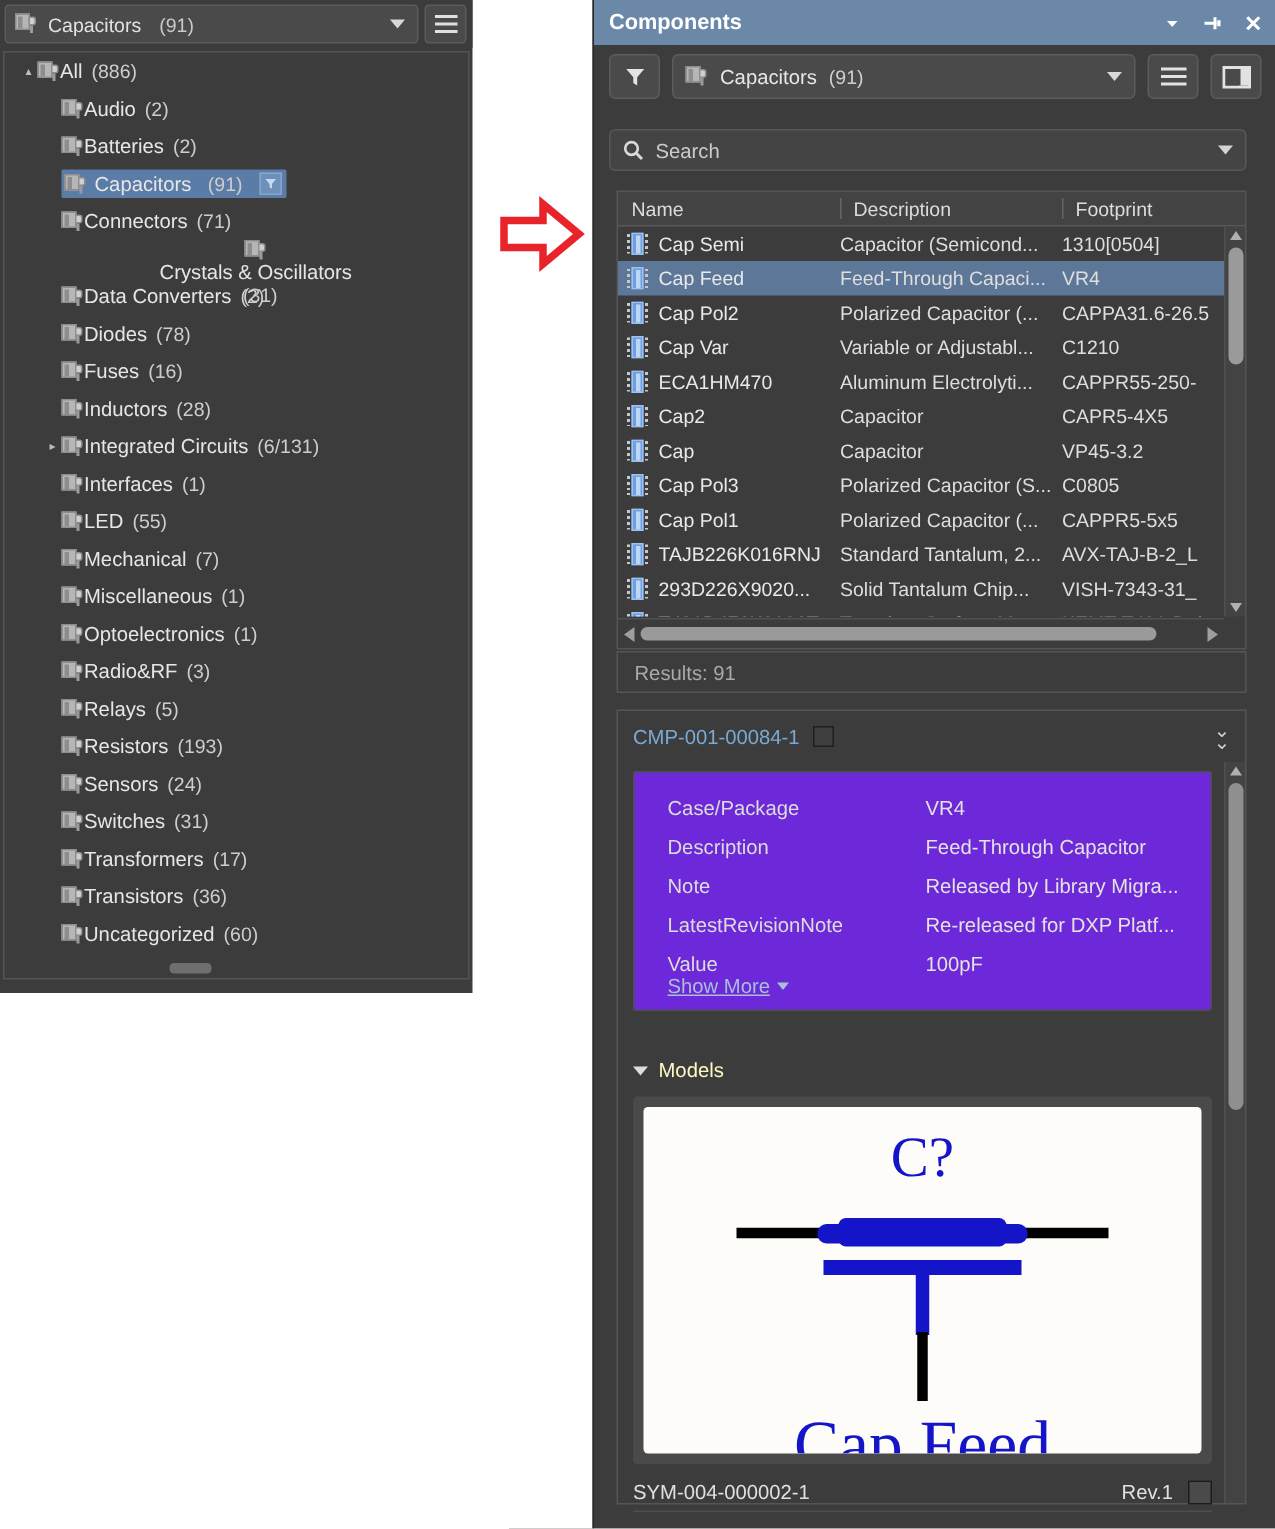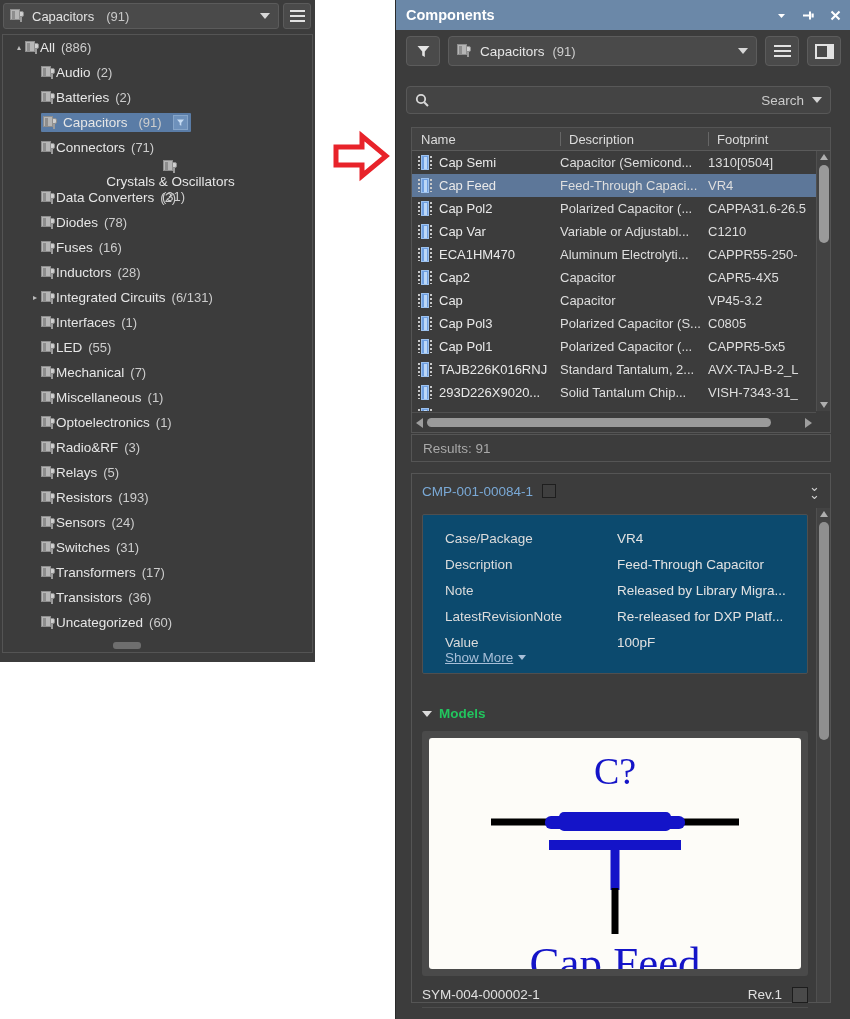--- a/index.html
+++ b/index.html
@@ -133,21 +133,21 @@
   .split-ic { width: 19px; height: 15px; border: 2px solid #e2e2e2;
               display: flex; }
   .split-ic .si-l { width: 9px; background: #4a4a4a; }
   .split-ic .si-r { flex: 1; background: #e2e2e2; margin-left: 1px; }
 
   .search-bar {
     position: absolute; left: 10px; top: 86px; width: 425px; height: 28px;
     background: #444444; border: 1px solid #585858; border-radius: 4px;
     display: flex; align-items: center; padding: 0 8px; gap: 8px;
   }
-  .search-bar .sb-text { color: #cbcbcb; font-size: 13.5px; flex: 1; text-align: right; }
+  .search-bar .sb-text { color: #cbcbcb; font-size: 13.5px; flex: 1; }
   .sb-caret { width: 0; height: 0; border-left: 5px solid transparent;
               border-right: 5px solid transparent; border-top: 6px solid #d4d4d4; }
 
   
   .grid-wrap {
     position: absolute; left: 410px - 395px; top: 127px;
     left: 15px; width: 420px; height: 306px;
     border: 1px solid #555; background: #3c3c3c;
   }
   .grid-head {
@@ -233,41 +233,41 @@
 
   .detail-scroll {
     position: absolute; right: 0; top: 34px; width: 14px; bottom: 0;
     background: #434343; border-left: 1px solid #505050;
   }
   .detail-thumb { position: absolute; left: 2px; top: 14px; width: 10px;
                   height: 218px; background: #8f8f8f; border-radius: 5px; }
 
   .param-card {
     position: absolute; left: 10px; top: 40px; width: 386px; height: 160px;
-    background: #0c4a6e; border: 1px solid #4f4f4f; border-radius: 2px;
+    background: #6d28d9; border: 1px solid #4f4f4f; border-radius: 2px;
     padding: 10px 0 0 22px;
   }
   .param-row { display: flex; height: 26px; align-items: center; }
   .pr-key { width: 172px; color: #dcdcdc; font-size: 13.5px; flex: none; }
   .pr-val { color: #e2e2e2; font-size: 13.5px; white-space: nowrap; }
   .show-more {
     position: absolute; left: 22px; bottom: 8px;
     color: #a8bfd8; font-size: 13.5px; display: flex; align-items: center; gap: 5px;
   }
   .show-more span { text-decoration: underline; }
   .sm-caret { width: 0; height: 0; border-left: 4px solid transparent;
               border-right: 4px solid transparent; border-top: 5px solid #a8bfd8; }
 
   .models-head {
     position: absolute; left: 10px; top: 232px;
     display: flex; align-items: center; gap: 7px;
   }
   .mh-tri { width: 0; height: 0; border-left: 5px solid transparent;
             border-right: 5px solid transparent; border-top: 6px solid #dcdcdc; }
-  .models-head .mh-label { color: #22c55e; font-size: 13.5px; font-weight: bold; }
+  .models-head .mh-label { color: #fef9c3; font-size: 13.5px; font-weight: normal; }
 
   .model-card {
     position: absolute; left: 10px; top: 257px; width: 386px; height: 245px;
     background: #4a4a4a; border-radius: 3px; padding: 7px;
   }
   .sym-canvas {
     width: 100%; height: 100%; background: #fdfcf8; border-radius: 3px;
     position: relative; overflow: hidden;
   }
   .model-foot {

